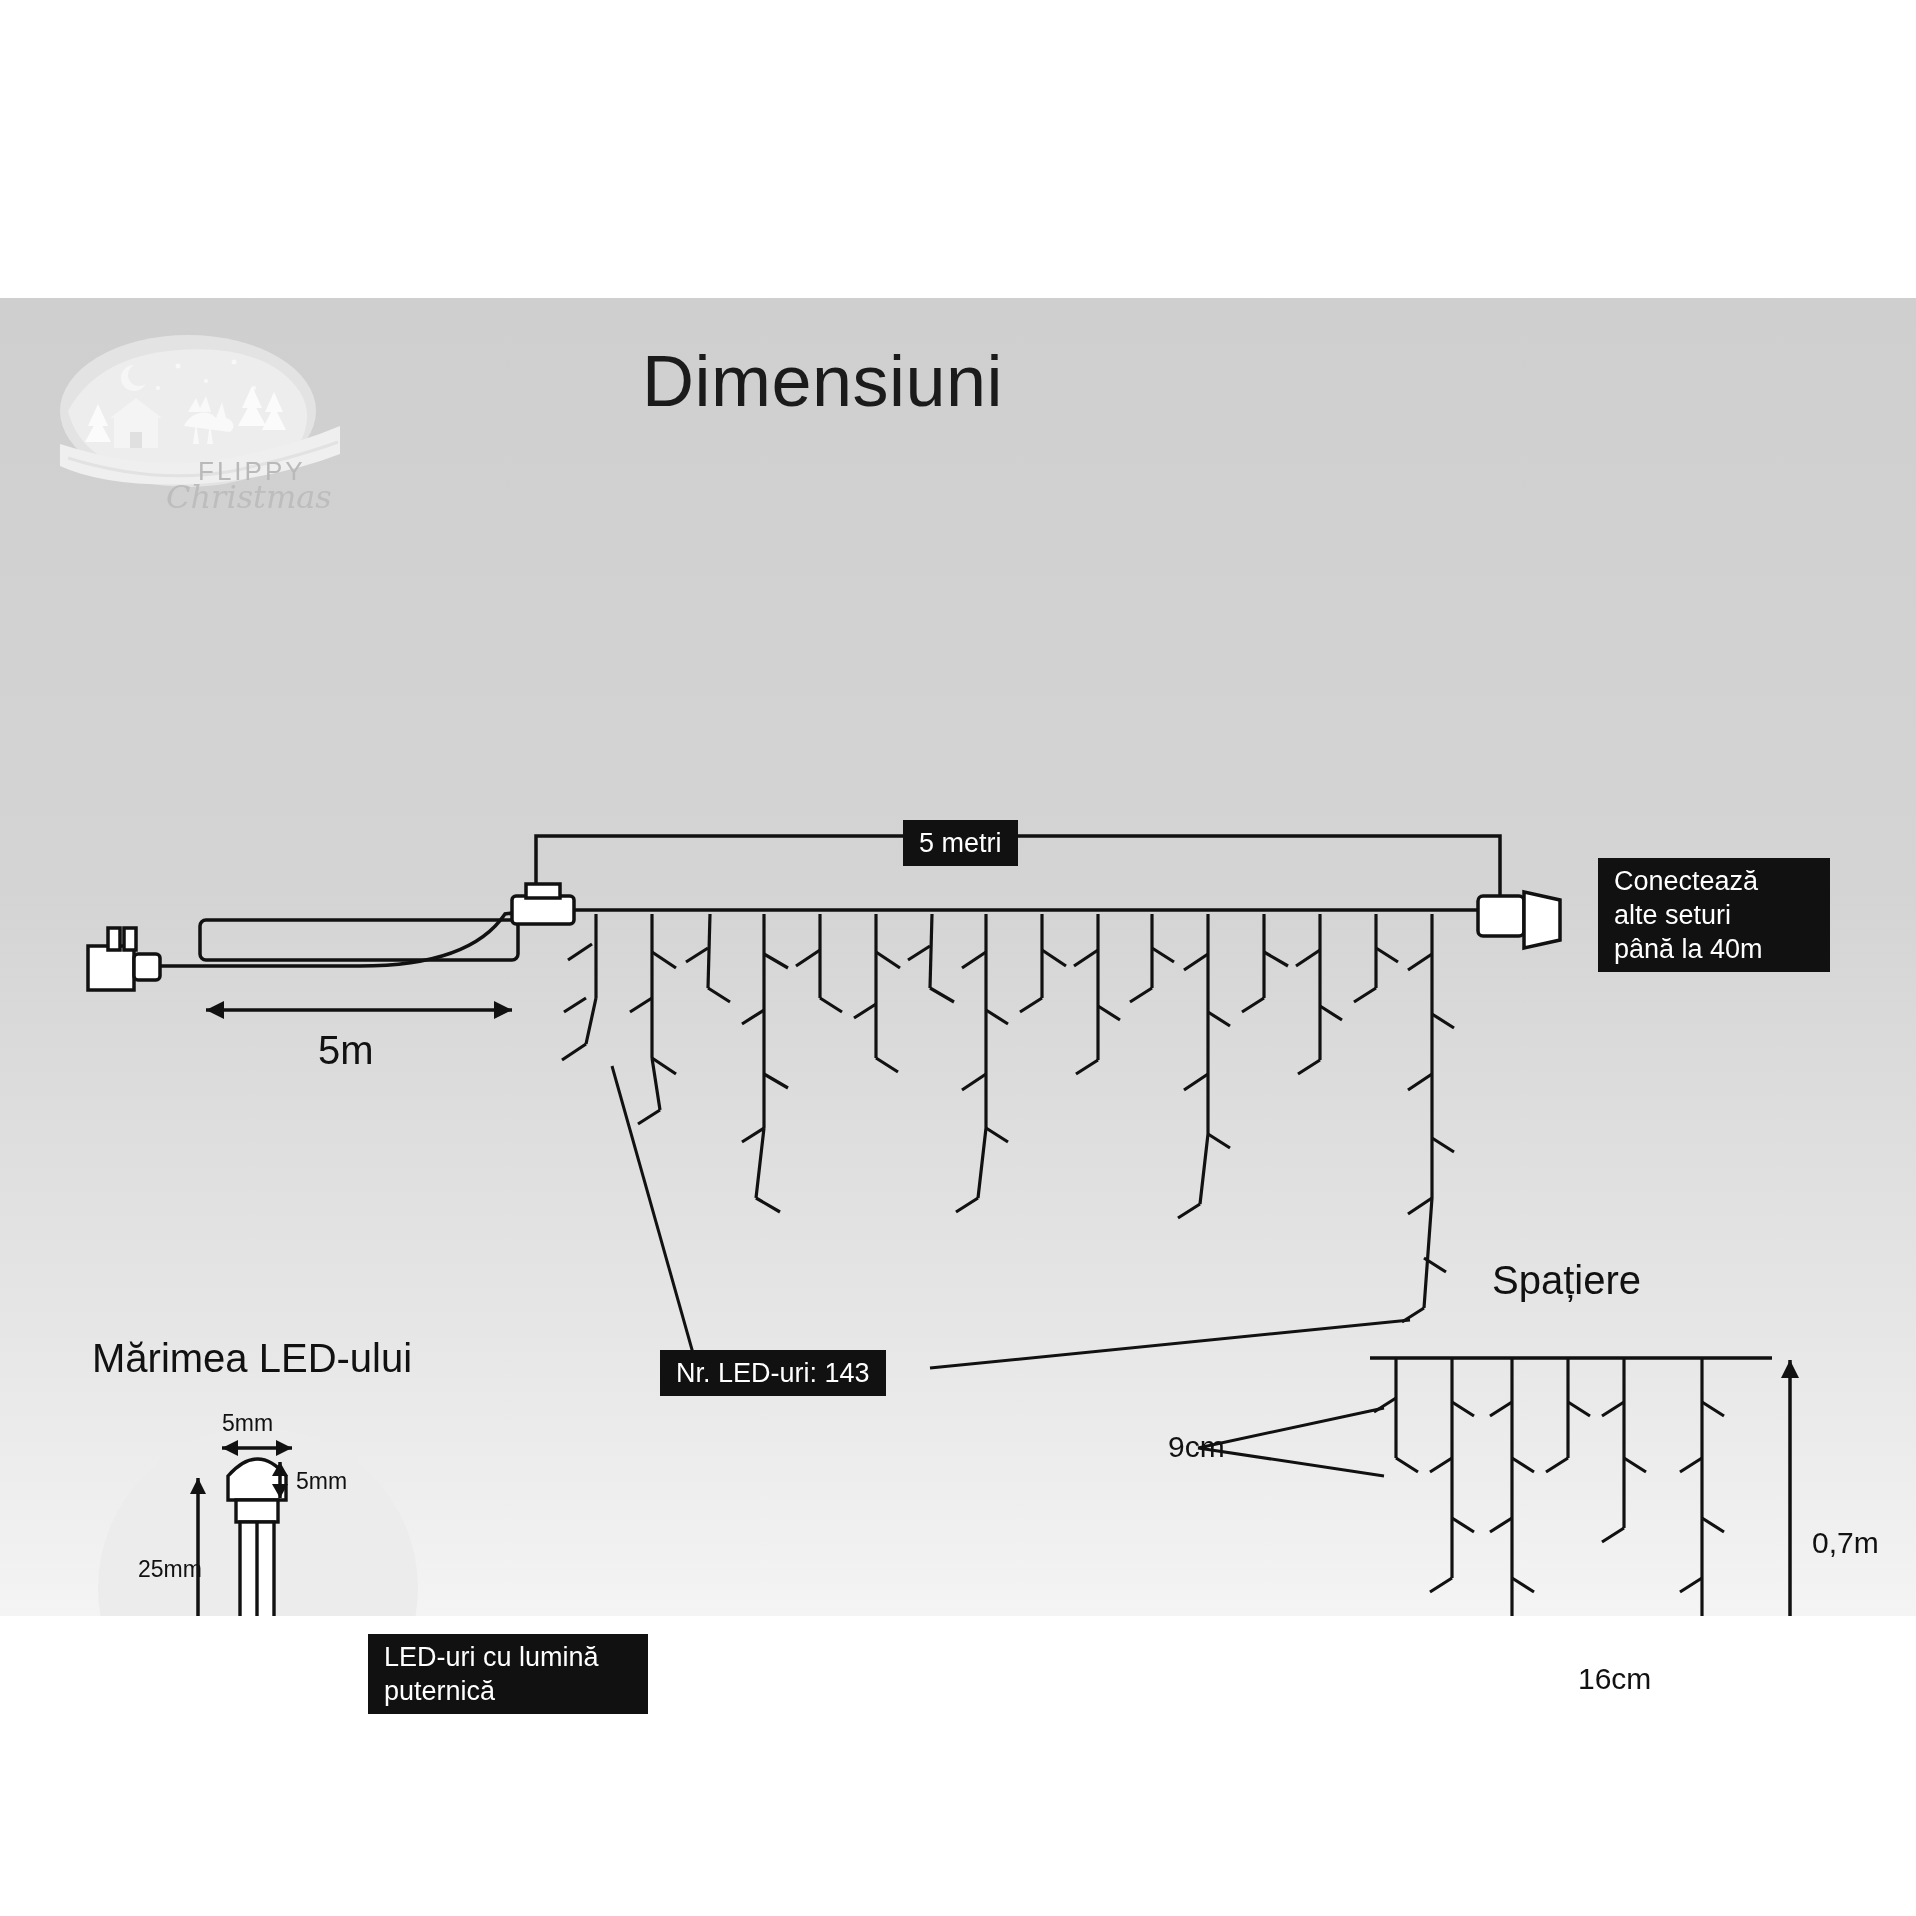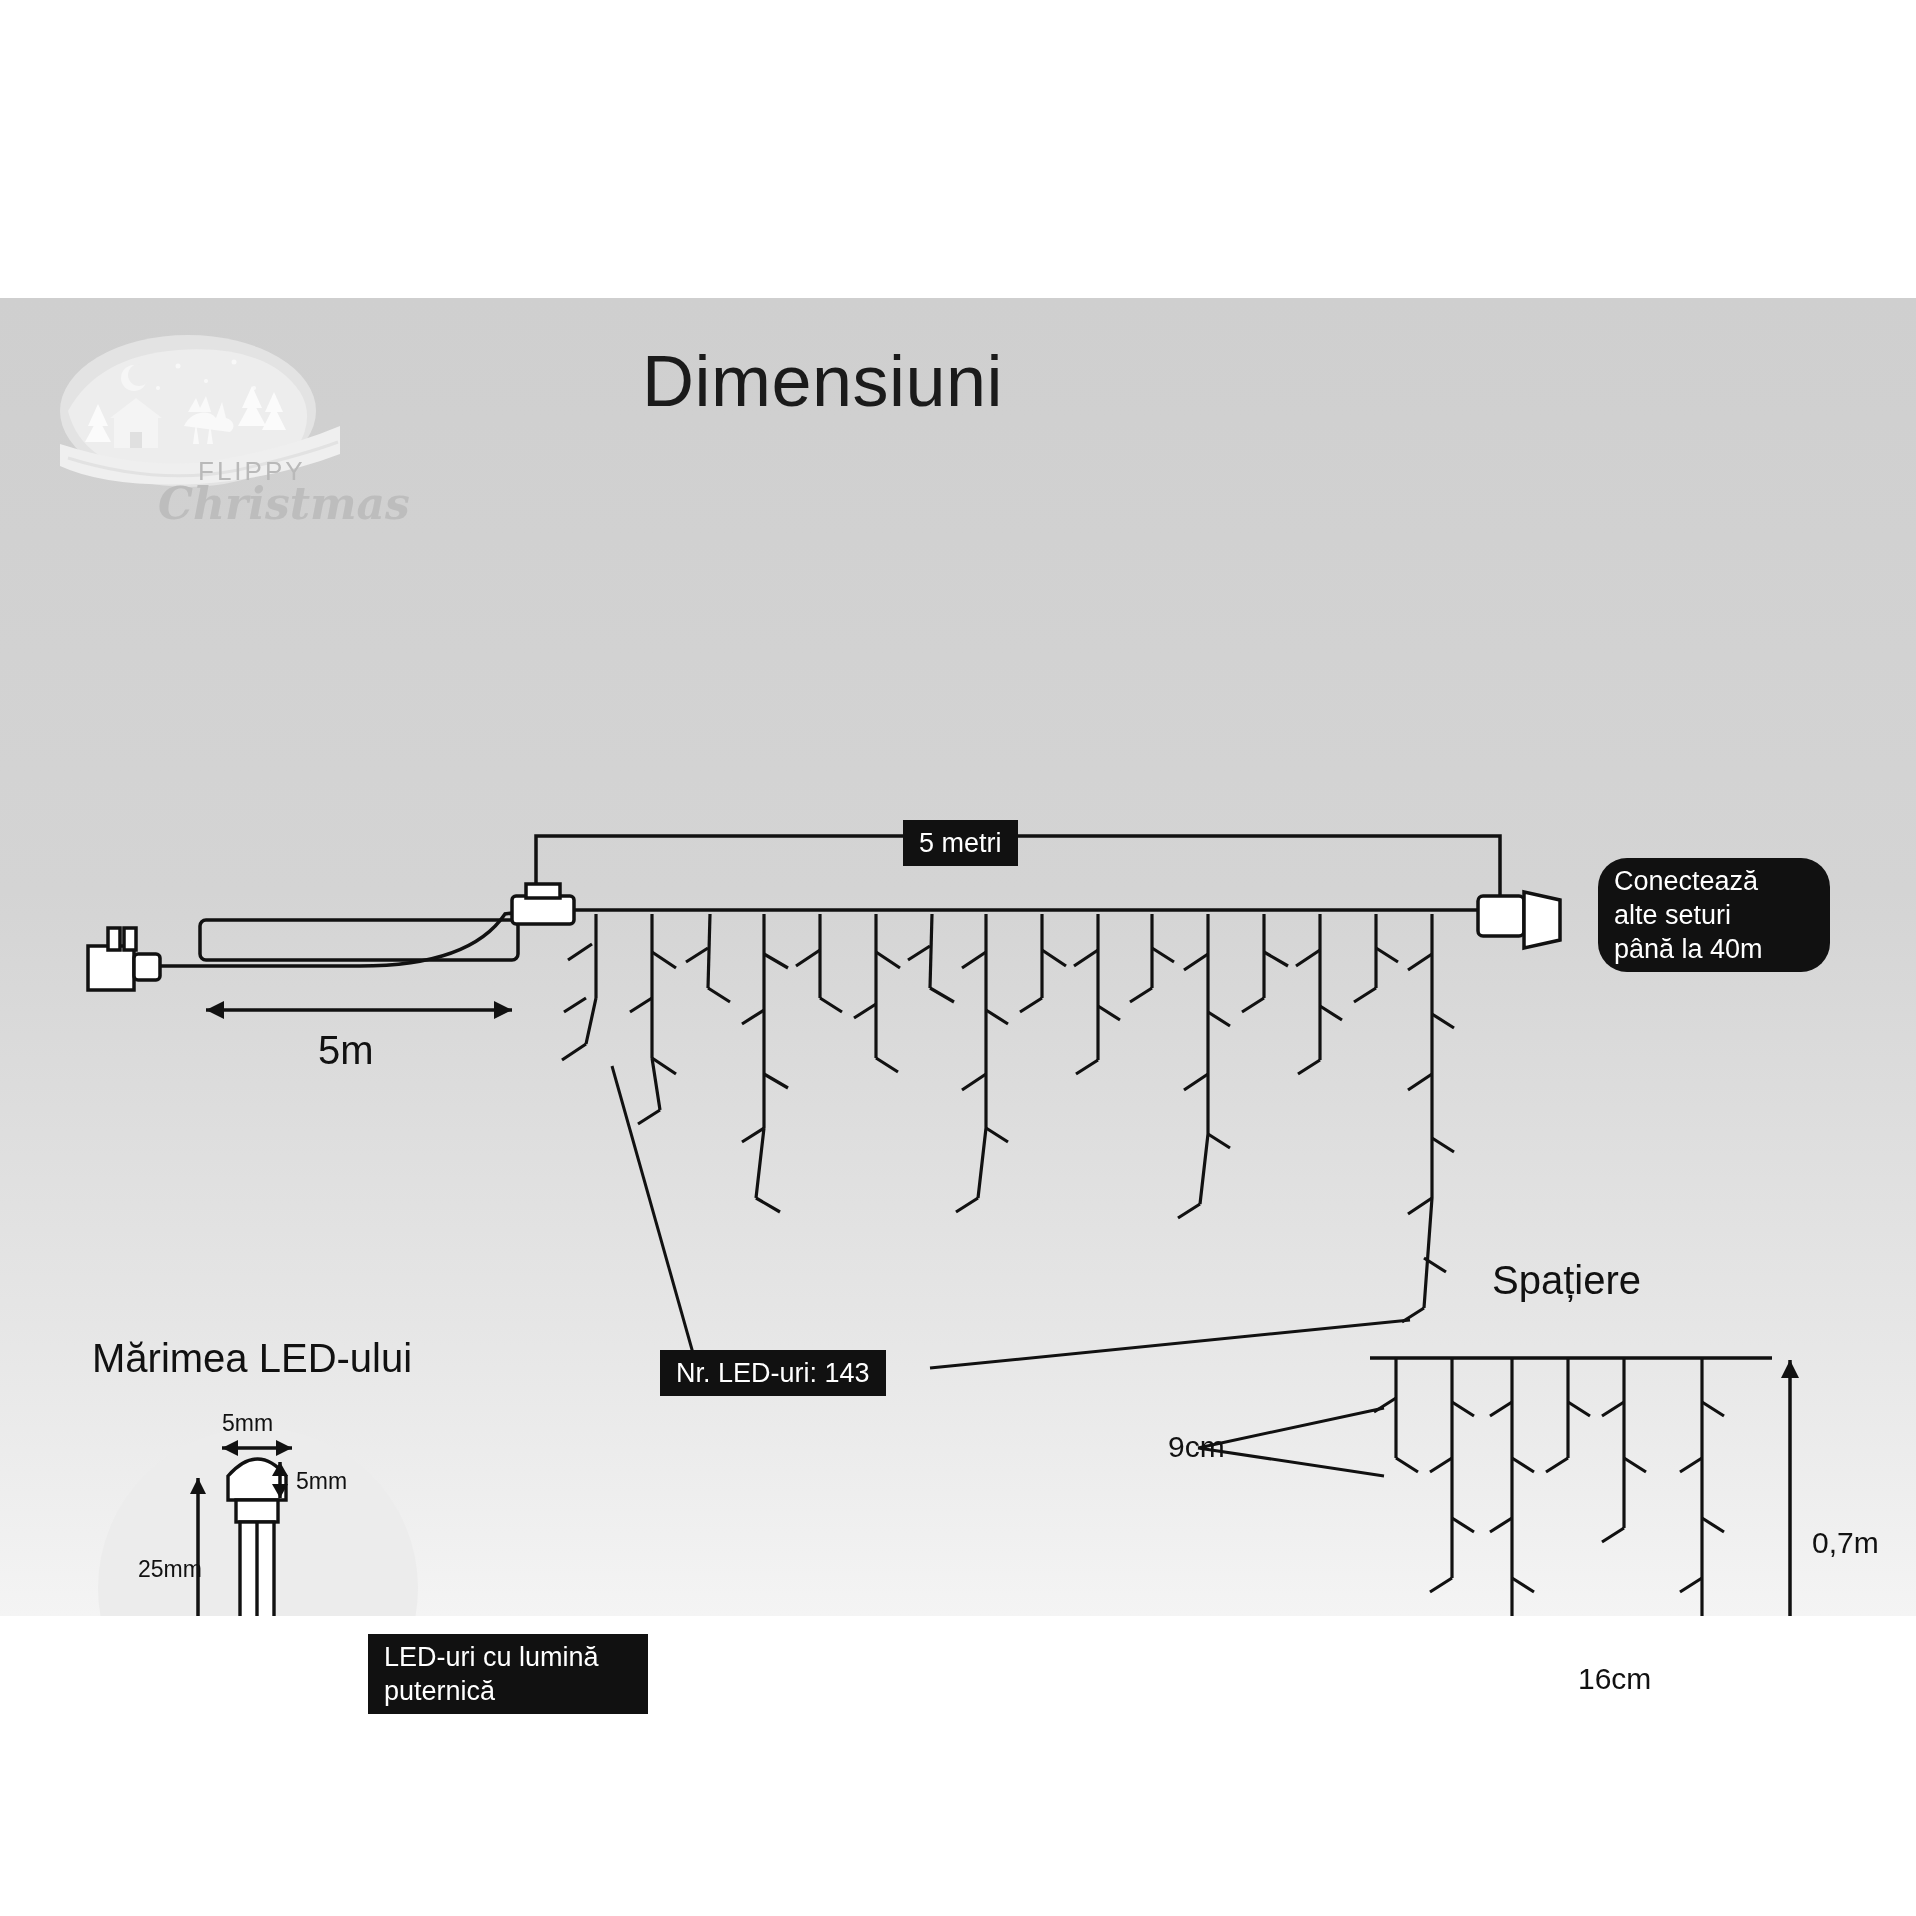--- a/index.html
+++ b/index.html
@@ -92,27 +92,26 @@
   .logo-text1 {
     position: absolute;
     left: 160px;
     top: 130px;
     font-size: 26px;
     color: #b9b9b9;
     letter-spacing: 3px;
   }
   .logo-text2 {
     position: absolute;
-    left: 120px;
+    left: 128px;
     top: 152px;
-    font-size: 44px;
+    font-size: 32px;
     color: #bdbdbd;
     font-family: "DejaVu Serif", serif;
     font-style: italic;
-    font-weight: bold;
   }
 </style>
 </head>
 <body>
 
 <div id="canvas">
 
   <div id="panel">
 
     <div id="logo">
@@ -278,21 +277,21 @@
         <g stroke-width="3" fill="none">
           <path d="M92 1378 q80 -26 172 -6 q92 20 150 -6"></path>
           <path d="M92 1398 q80 -26 172 -6 q92 20 150 -6"></path>
           <path d="M108 1388 q40 -30 86 -6 M180 1384 q40 -30 86 -6 M252 1388 q40 -30 86 -6"></path>
           <path d="M120 1396 q40 30 86 6 M196 1400 q40 28 86 4 M266 1396 q40 28 86 4"></path>
         </g>
       </g>
     </svg>
 
     <div class="tag" style="left:903px; top:522px;">5 metri</div>
-    <div class="tag" style="left:1598px; top:560px; width:200px;border-radius:29px;">Conectează
+    <div class="tag" style="left:1598px; top:560px; width:200px;">Conectează
 alte seturi
 până la 40m</div>
     <div class="tag" style="left:660px; top:1052px;">Nr. LED-uri: 143</div>
     <div class="tag" style="left:368px; top:1336px; width:248px;">LED-uri cu lumină
 puternică</div>
 
     <div class="big-label" style="left:318px; top:730px;">5m</div>
     <div class="big-label" style="left:1492px; top:960px;">Spațiere</div>
     <div class="big-label" style="left:92px; top:1038px;">Mărimea LED-ului</div>
 

